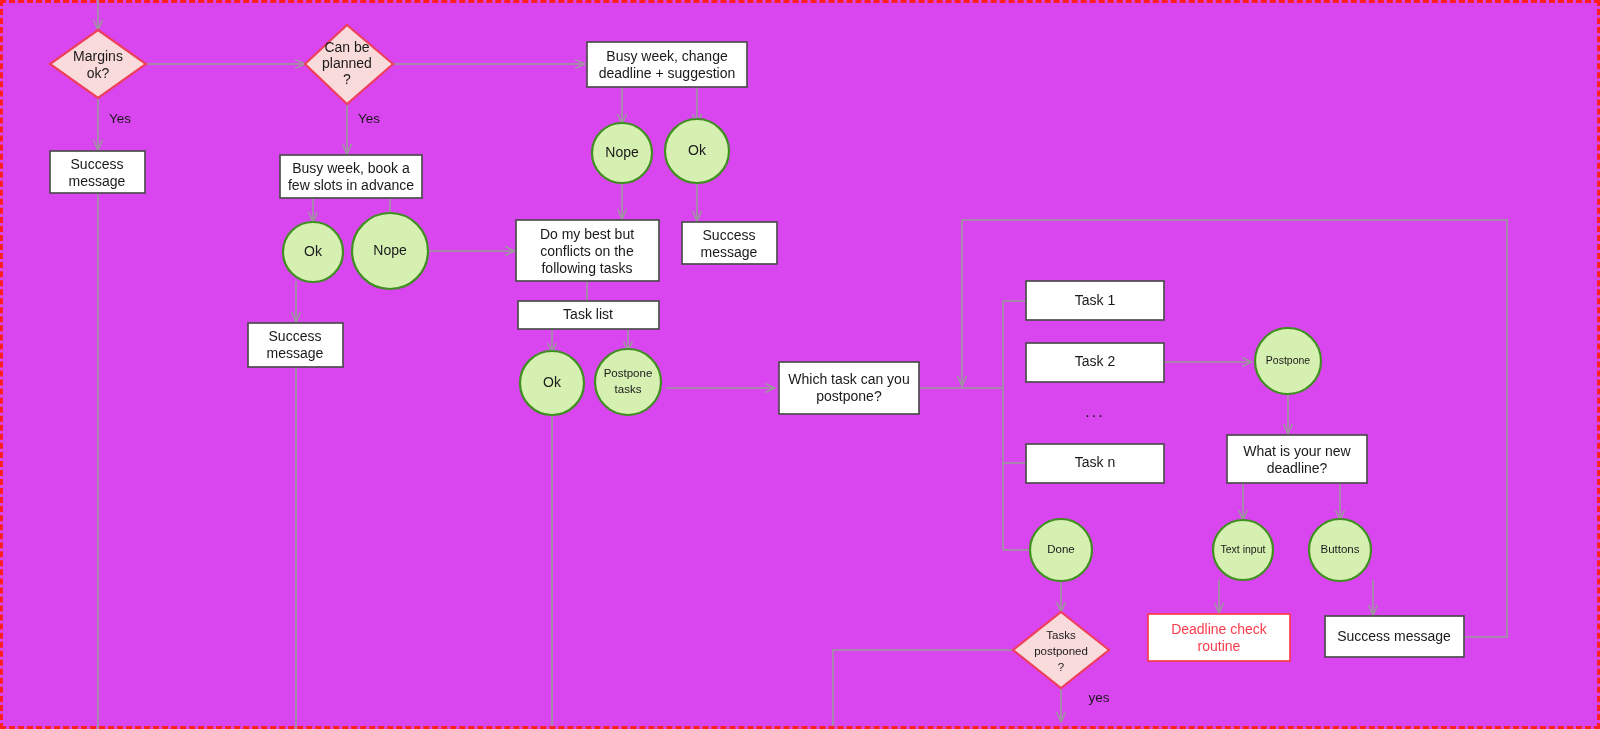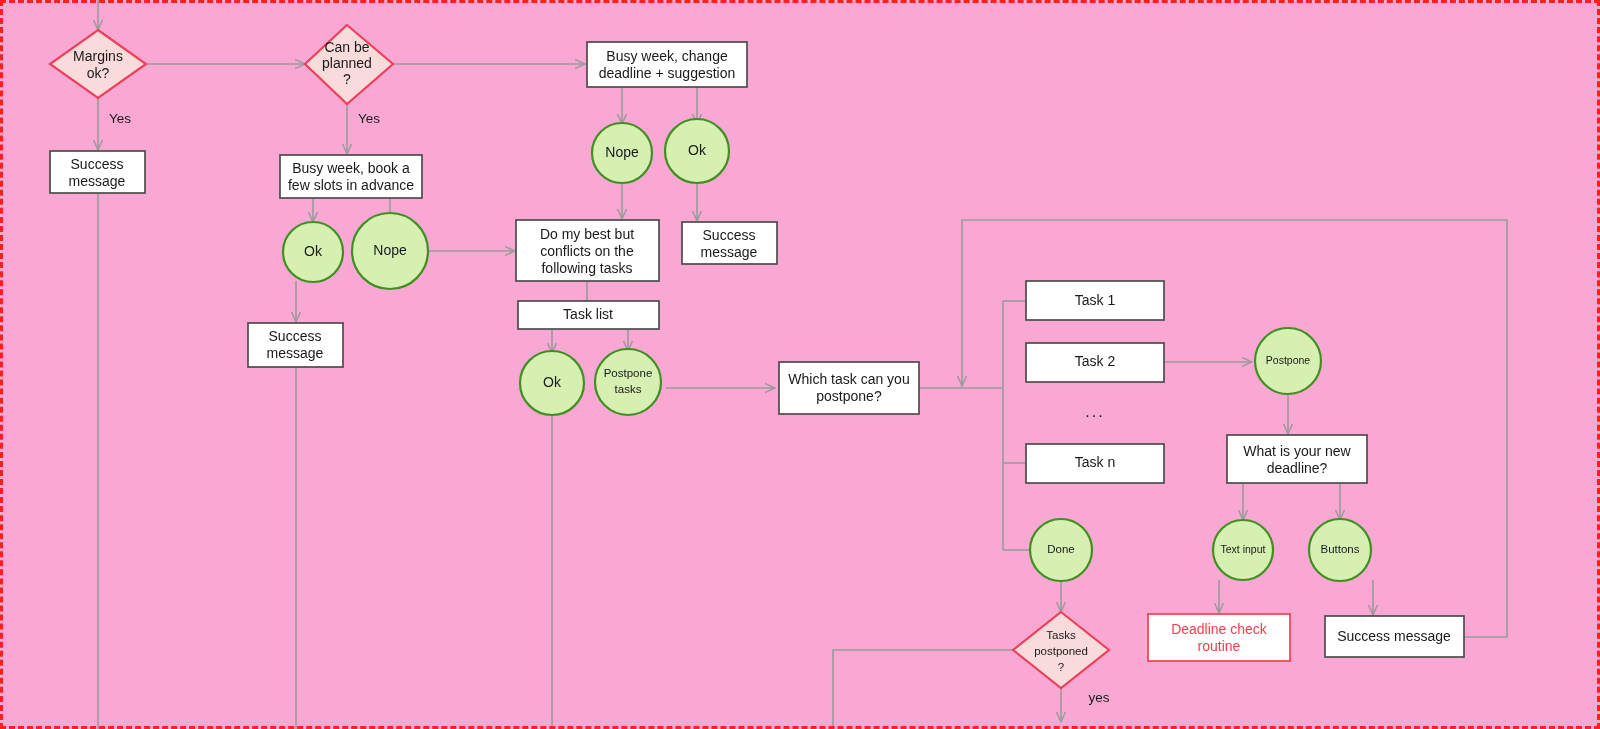--- a/index.html
+++ b/index.html
@@ -4,21 +4,21 @@
 <style>
   html, body {
     margin: 0;
     padding: 0;
     background: #ffffff;
   }
   #canvas {
     position: relative;
     width: 1600px;
     height: 729px;
-    background: #f9a8d4;
+    background: #d946ef;
     overflow: hidden;
     font-family: "Liberation Sans", sans-serif;
   }
   
   #selection-frame {
     position: absolute;
     left: 0; top: 0;
     width: 1600px; height: 729px;
     box-sizing: border-box;
     border: 3px dashed #ff1f1f;

